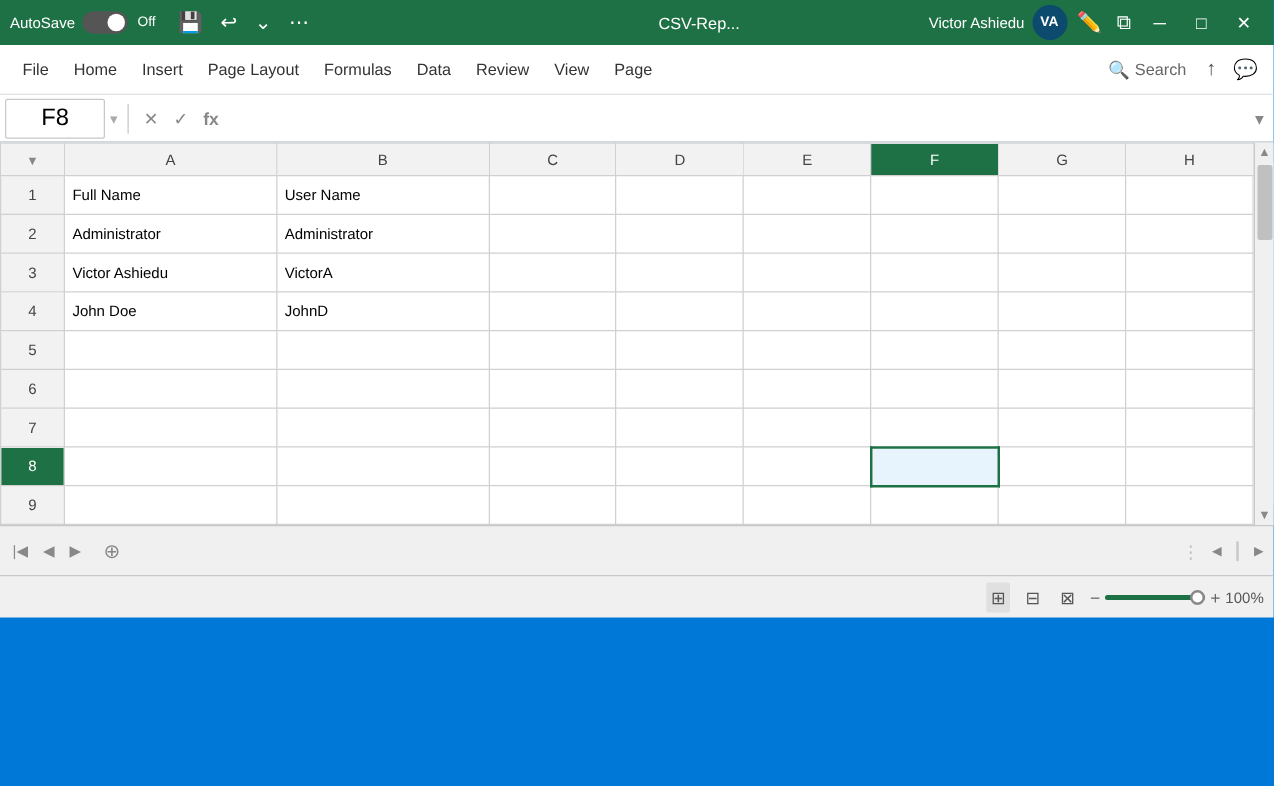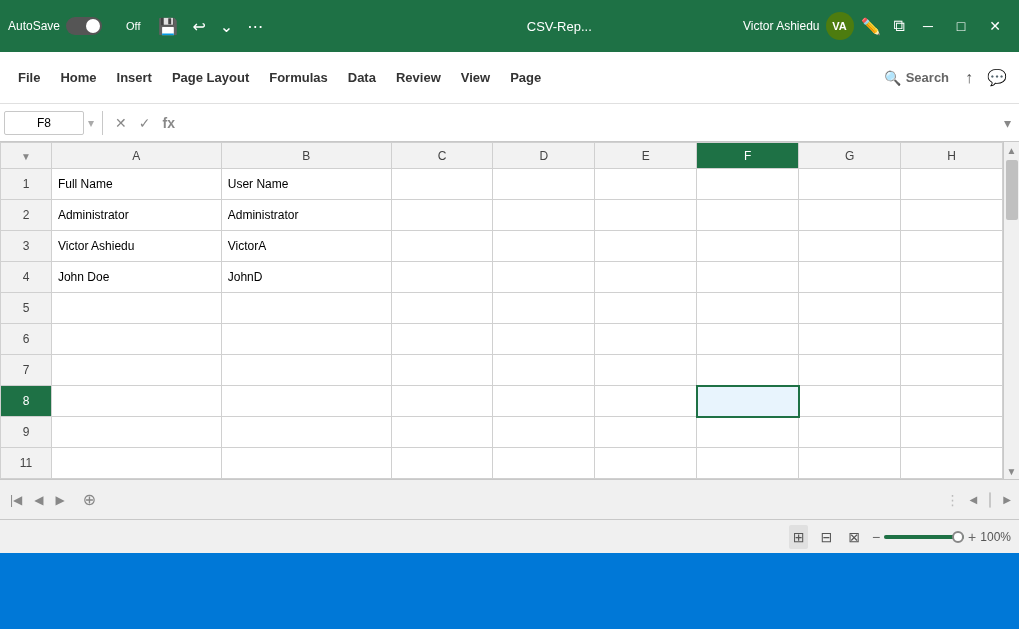--- a/index.html
+++ b/index.html
@@ -1,21 +1,21 @@
 <!DOCTYPE html>
 <html><head>
   <meta charset="utf-8">
   <style>
     * { margin: 0; padding: 0; box-sizing: border-box; }
     body { width: 1019px; height: 629px; overflow: hidden; font-family: 'Segoe UI', Arial, sans-serif; background: #0078d7; }
 
     
     .title-bar {
       background: #1e7145;
-      height: 52px;
+      height: 36px;
       display: flex;
       align-items: center;
       padding: 0 8px;
       color: white;
     }
     .title-bar-left {
       display: flex;
       align-items: center;
       gap: 6px;
       flex: 1;
@@ -37,21 +37,21 @@
     .toggle-knob {
       background: white;
       border-radius: 50%;
       width: 14px;
       height: 14px;
       margin-left: 18px;
     }
     .toggle-off-text {
       font-size: 11px;
       color: white;
-      margin-left: 18px;
+      margin-left: 2px;
     }
     .title-bar-icon {
       color: white;
       font-size: 16px;
       cursor: pointer;
       padding: 4px;
     }
     .title-bar-center {
       flex: 1;
       text-align: center;
@@ -64,47 +64,46 @@
       gap: 4px;
     }
     .user-info {
       display: flex;
       align-items: center;
       gap: 6px;
       font-size: 12px;
       color: white;
     }
     .avatar {
-      background: #4d7c0f;
+      background: #0c4a6e;
       border-radius: 50%;
       width: 28px;
       height: 28px;
       display: flex;
       align-items: center;
       justify-content: center;
       font-size: 11px;
       color: white;
       font-weight: bold;
     }
     .win-btn {
       color: white;
       font-size: 14px;
       padding: 4px 10px;
       cursor: pointer;
     }
 
     
     .menu-bar {
       background: white;
-      height: 52px;
+      height: 40px;
       display: flex;
       align-items: center;
       padding: 0 8px;
       border-bottom: 1px solid #e0e0e0;
-      font-weight: bold;
     }
     .menu-item {
       padding: 6px 10px;
       font-size: 13px;
       cursor: pointer;
       color: #333;
       border-radius: 2px;
     }
     .menu-search {
       margin-left: auto;
@@ -137,21 +136,21 @@
     .formula-bar {
       background: white;
       height: 38px;
       display: flex;
       align-items: center;
       border-bottom: 1px solid #c8c8c8;
       padding: 0 4px;
     }
     .cell-ref {
       width: 80px;
-      font-size: 12px;
+      font-size: 19px;
       padding: 4px 6px;
       border: 1px solid #c8c8c8;
       border-radius: 2px;
       text-align: center;
     }
     .formula-bar-divider {
       width: 1px;
       height: 24px;
       background: #c8c8c8;
       margin: 0 4px;
@@ -579,31 +578,20 @@
               <th class="row-num">9</th>
               <td class="col-a"></td>
               <td class="col-b"></td>
               <td class="col-c"></td>
               <td class="col-d"></td>
               <td class="col-e"></td>
               <td class="col-f"></td>
               <td class="col-g"></td>
               <td class="col-h"></td>
             </tr>
-            <tr>
-              <th class="row-num">11</th>
-              <td class="col-a"></td>
-              <td class="col-b"></td>
-              <td class="col-c"></td>
-              <td class="col-d"></td>
-              <td class="col-e"></td>
-              <td class="col-f"></td>
-              <td class="col-g"></td>
-              <td class="col-h"></td>
-            </tr>
           </tbody>
       </table>
     </div>
 
     <div class="v-scrollbar">
       <div class="scroll-arrow">▲</div>
       <div class="scroll-track">
         <div class="scroll-thumb"></div>
       </div>
       <div class="scroll-arrow">▼</div>

